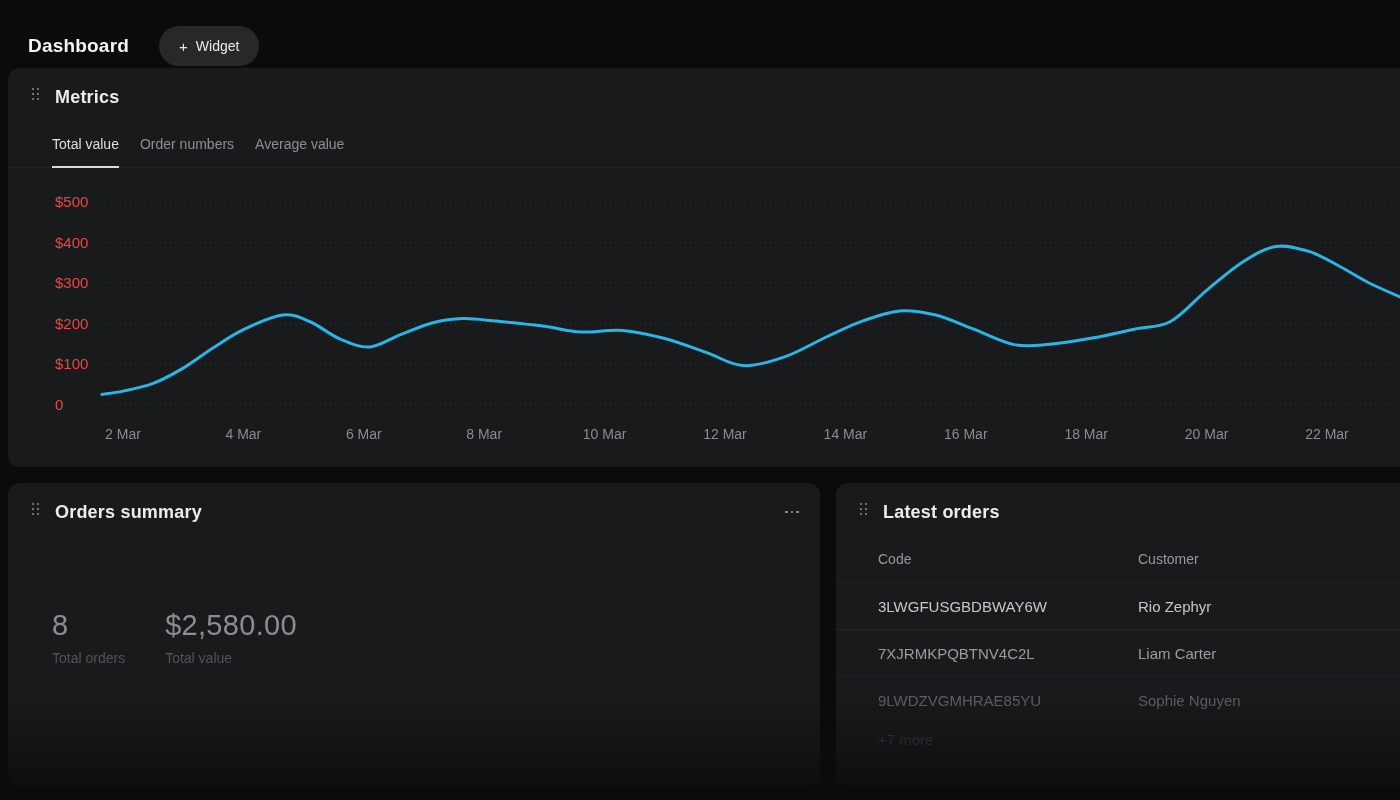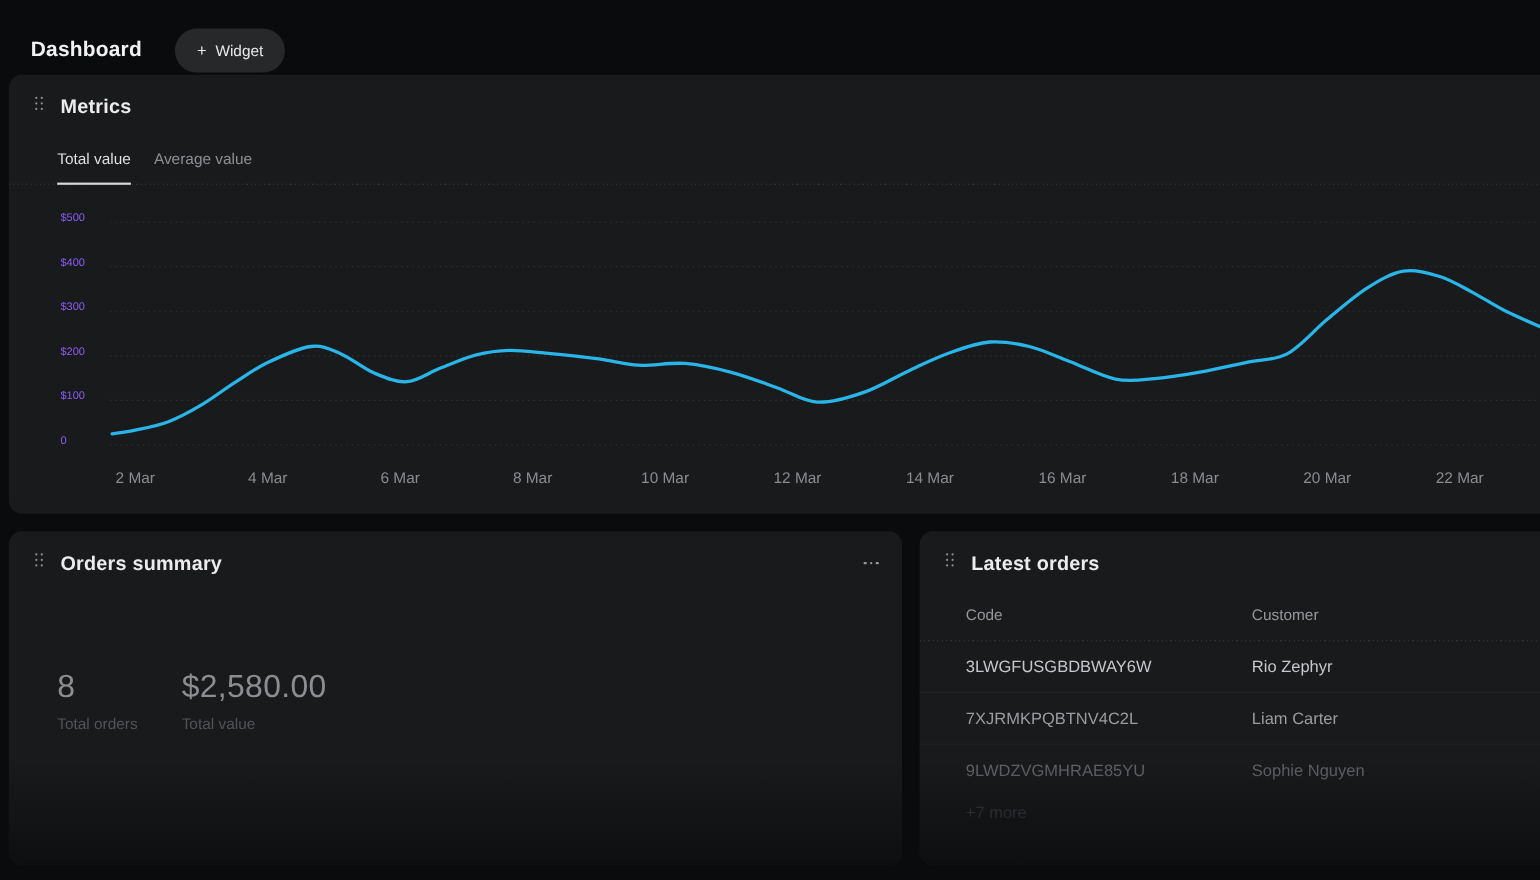--- a/index.html
+++ b/index.html
@@ -43,21 +43,21 @@
   .tabs { position:absolute; left:0; right:0; top:52px; height:48px; display:flex; align-items:center; gap:21px; padding-left:44px; }
   .tabs::after { content:""; position:absolute; left:0; right:0; bottom:0; height:1px;
     background-image:repeating-linear-gradient(90deg,#37383b 0 1px, transparent 1px 4px); }
   .tab { position:relative; height:48px; display:flex; align-items:center; font-size:14px; color:#8e8f93; cursor:pointer; }
   .tab.active { color:#dedfe1; }
   .tab.active::after { content:""; position:absolute; left:0; right:0; bottom:0; height:2px; background:#d8d9db; z-index:2; }
 
   
   .chart-area { position:absolute; inset:0; pointer-events:none; }
   .chart-area svg { position:absolute; inset:0; }
-  .y-tick-label { position:absolute; left:47px; width:44px; font-size:10px; color:#8b5cf6; }
+  .y-tick-label { position:absolute; left:47px; width:44px; font-size:15px; color:#ef4444; }
   .x-tick-label { position:absolute; top:358px; width:70px; text-align:center; font-size:14px; color:#8b8c90; }
 
   
   .stats { position:absolute; left:44px; top:126px; display:flex; gap:40px; }
   .stat-value { font-size:29px; color:#8c8d90; letter-spacing:.3px; }
   .stat-label { margin-top:8px; font-size:14px; color:#525357; }
 
   
   .tbl-head { position:absolute; left:0; right:0; top:52px; height:48px; display:flex; align-items:center; padding-left:42px; font-size:14px; color:#97989c; }
   .tbl-head::after { content:""; position:absolute; left:0; right:0; bottom:0; height:1px;
@@ -87,20 +87,21 @@
       <i></i>
       <i></i>
       <i></i>
       <i></i>
       <i></i>
     </span>
   <h2 class="panel-title">Metrics</h2>
 
   <div class="tabs">
     <span class="tab active">Total value</span>
+    <span class="tab">Order numbers</span>
     <span class="tab">Average value</span>
   </div>
 
   <div class="chart-area">
     <svg id="chart-svg" width="1412" height="399" viewBox="0 0 1412 399">
         <line x1="92" x2="1412" y1="134" y2="134" stroke="#37383b" stroke-width="1" stroke-dasharray="1 4"></line>
         <line x1="92" x2="1412" y1="174.5" y2="174.5" stroke="#37383b" stroke-width="1" stroke-dasharray="1 4"></line>
         <line x1="92" x2="1412" y1="215" y2="215" stroke="#37383b" stroke-width="1" stroke-dasharray="1 4"></line>
         <line x1="92" x2="1412" y1="255.5" y2="255.5" stroke="#37383b" stroke-width="1" stroke-dasharray="1 4"></line>
         <line x1="92" x2="1412" y1="296" y2="296" stroke="#37383b" stroke-width="1" stroke-dasharray="1 4"></line>

